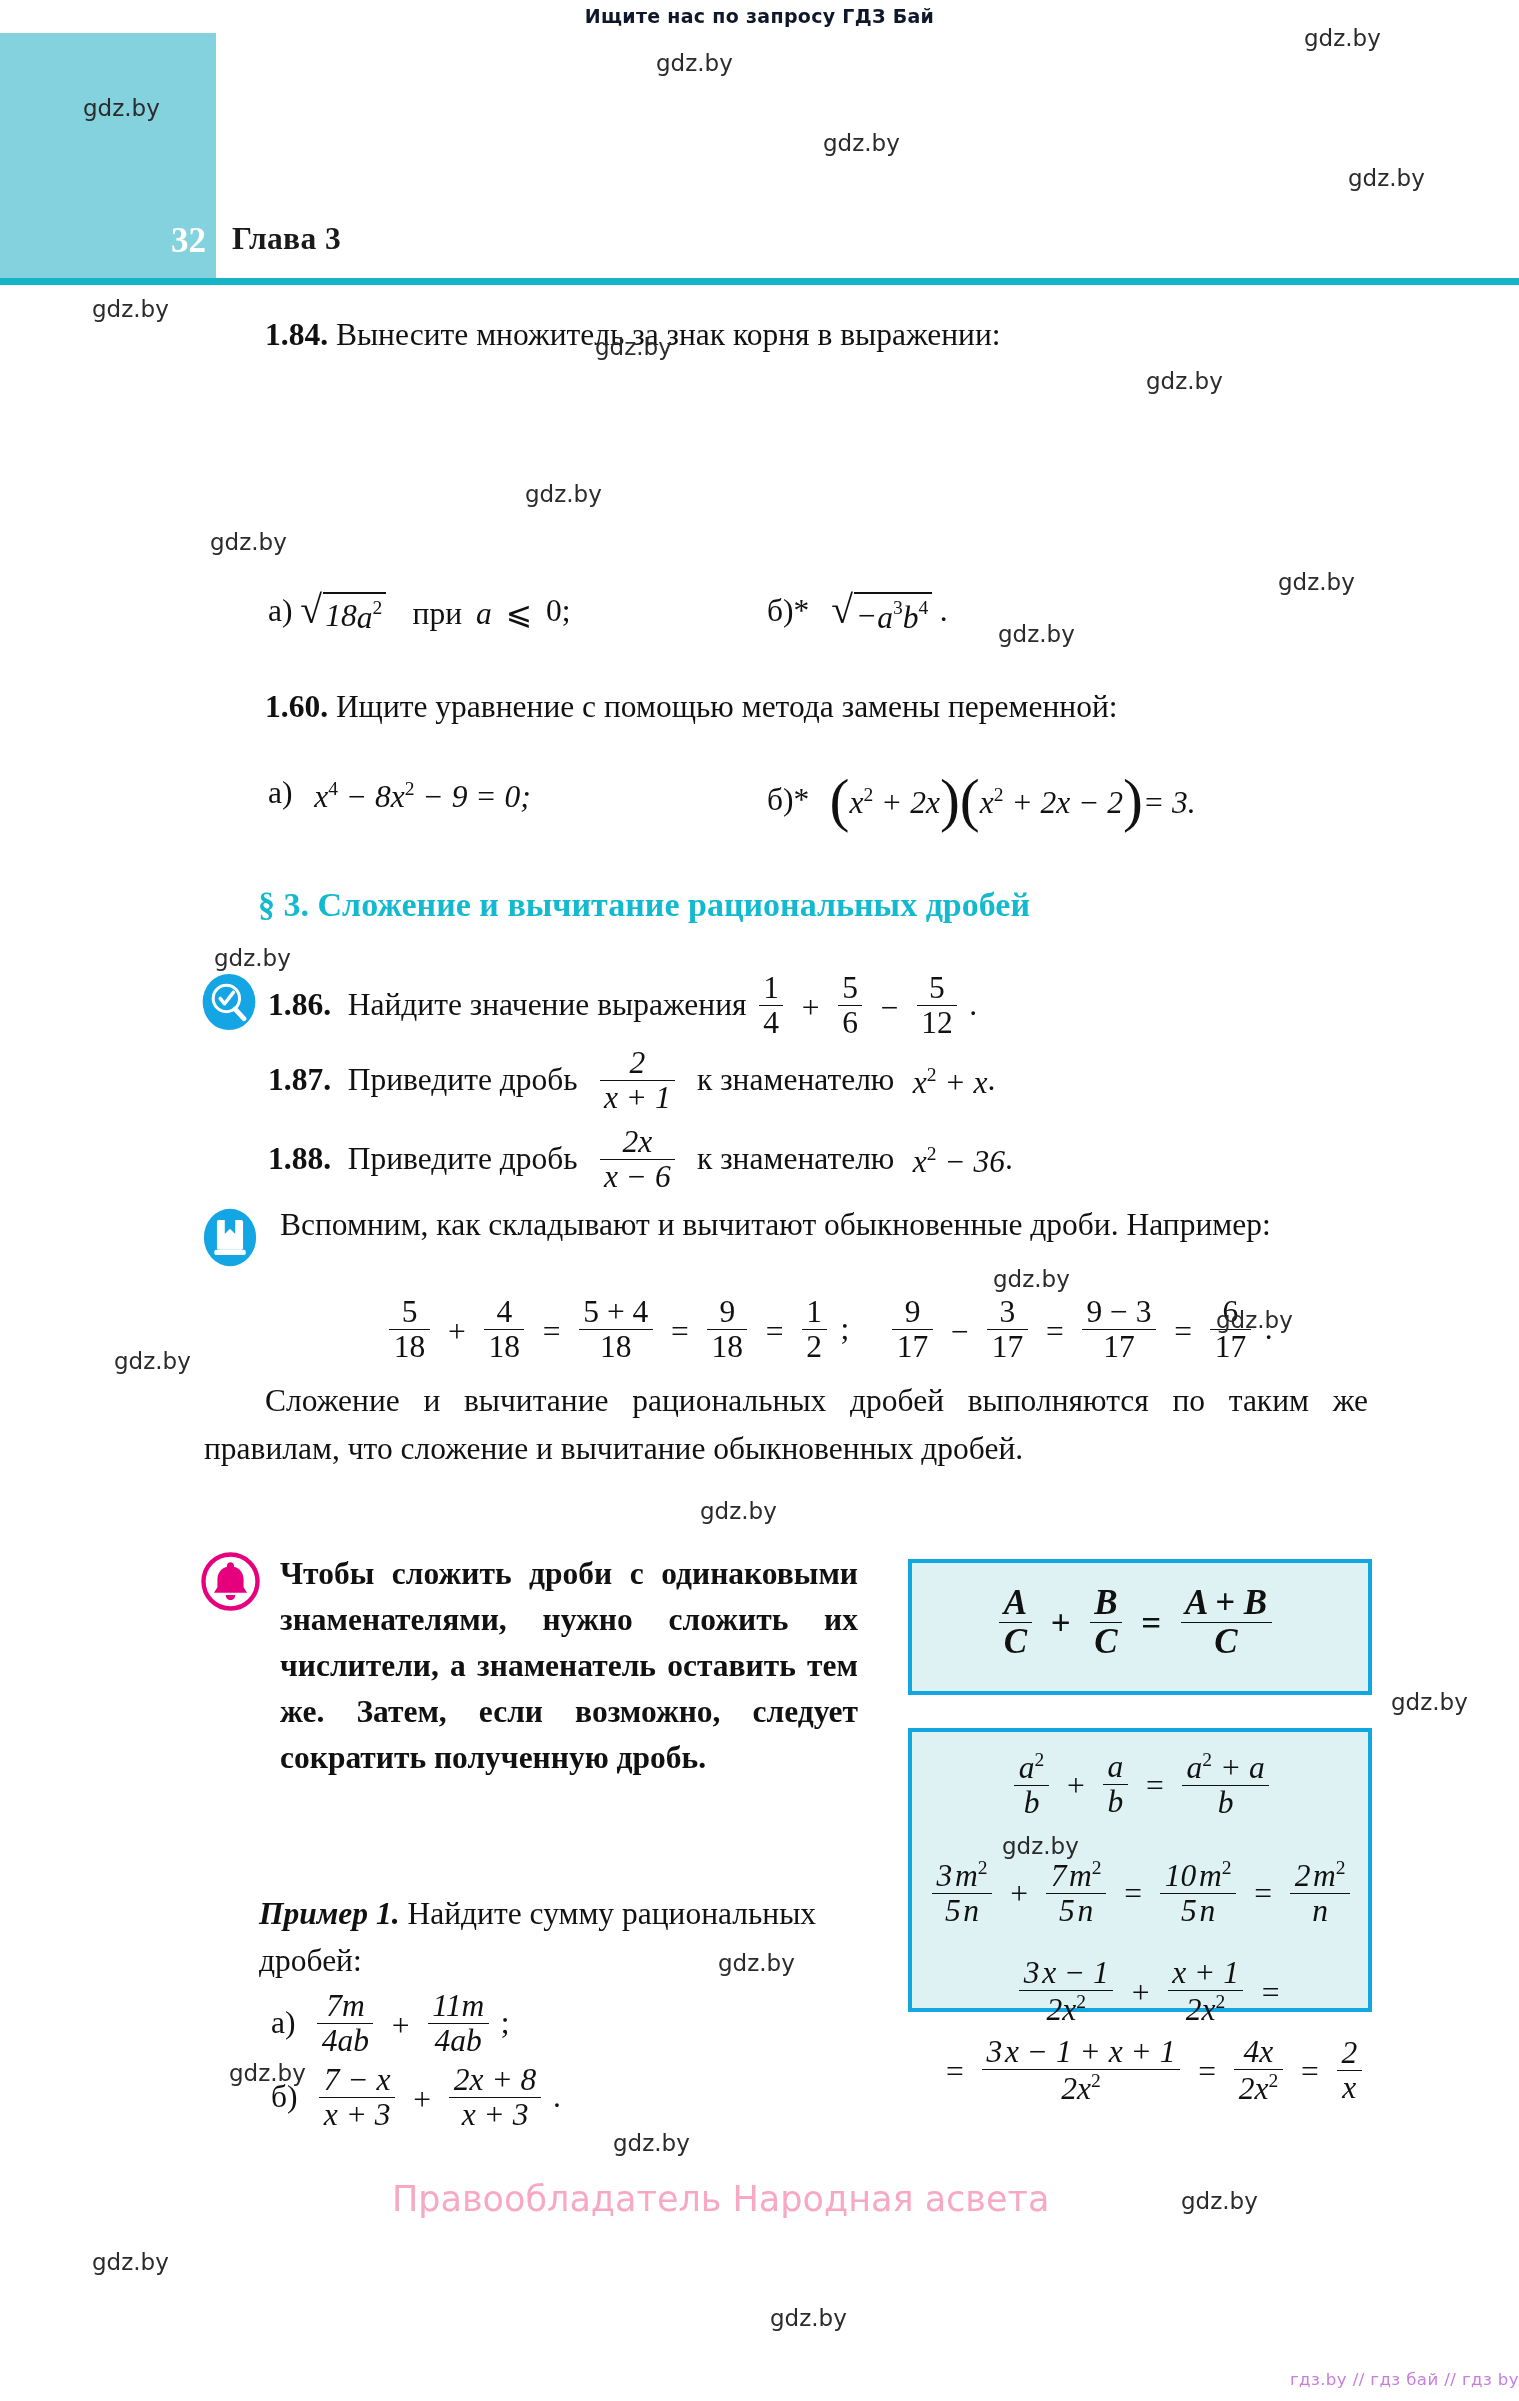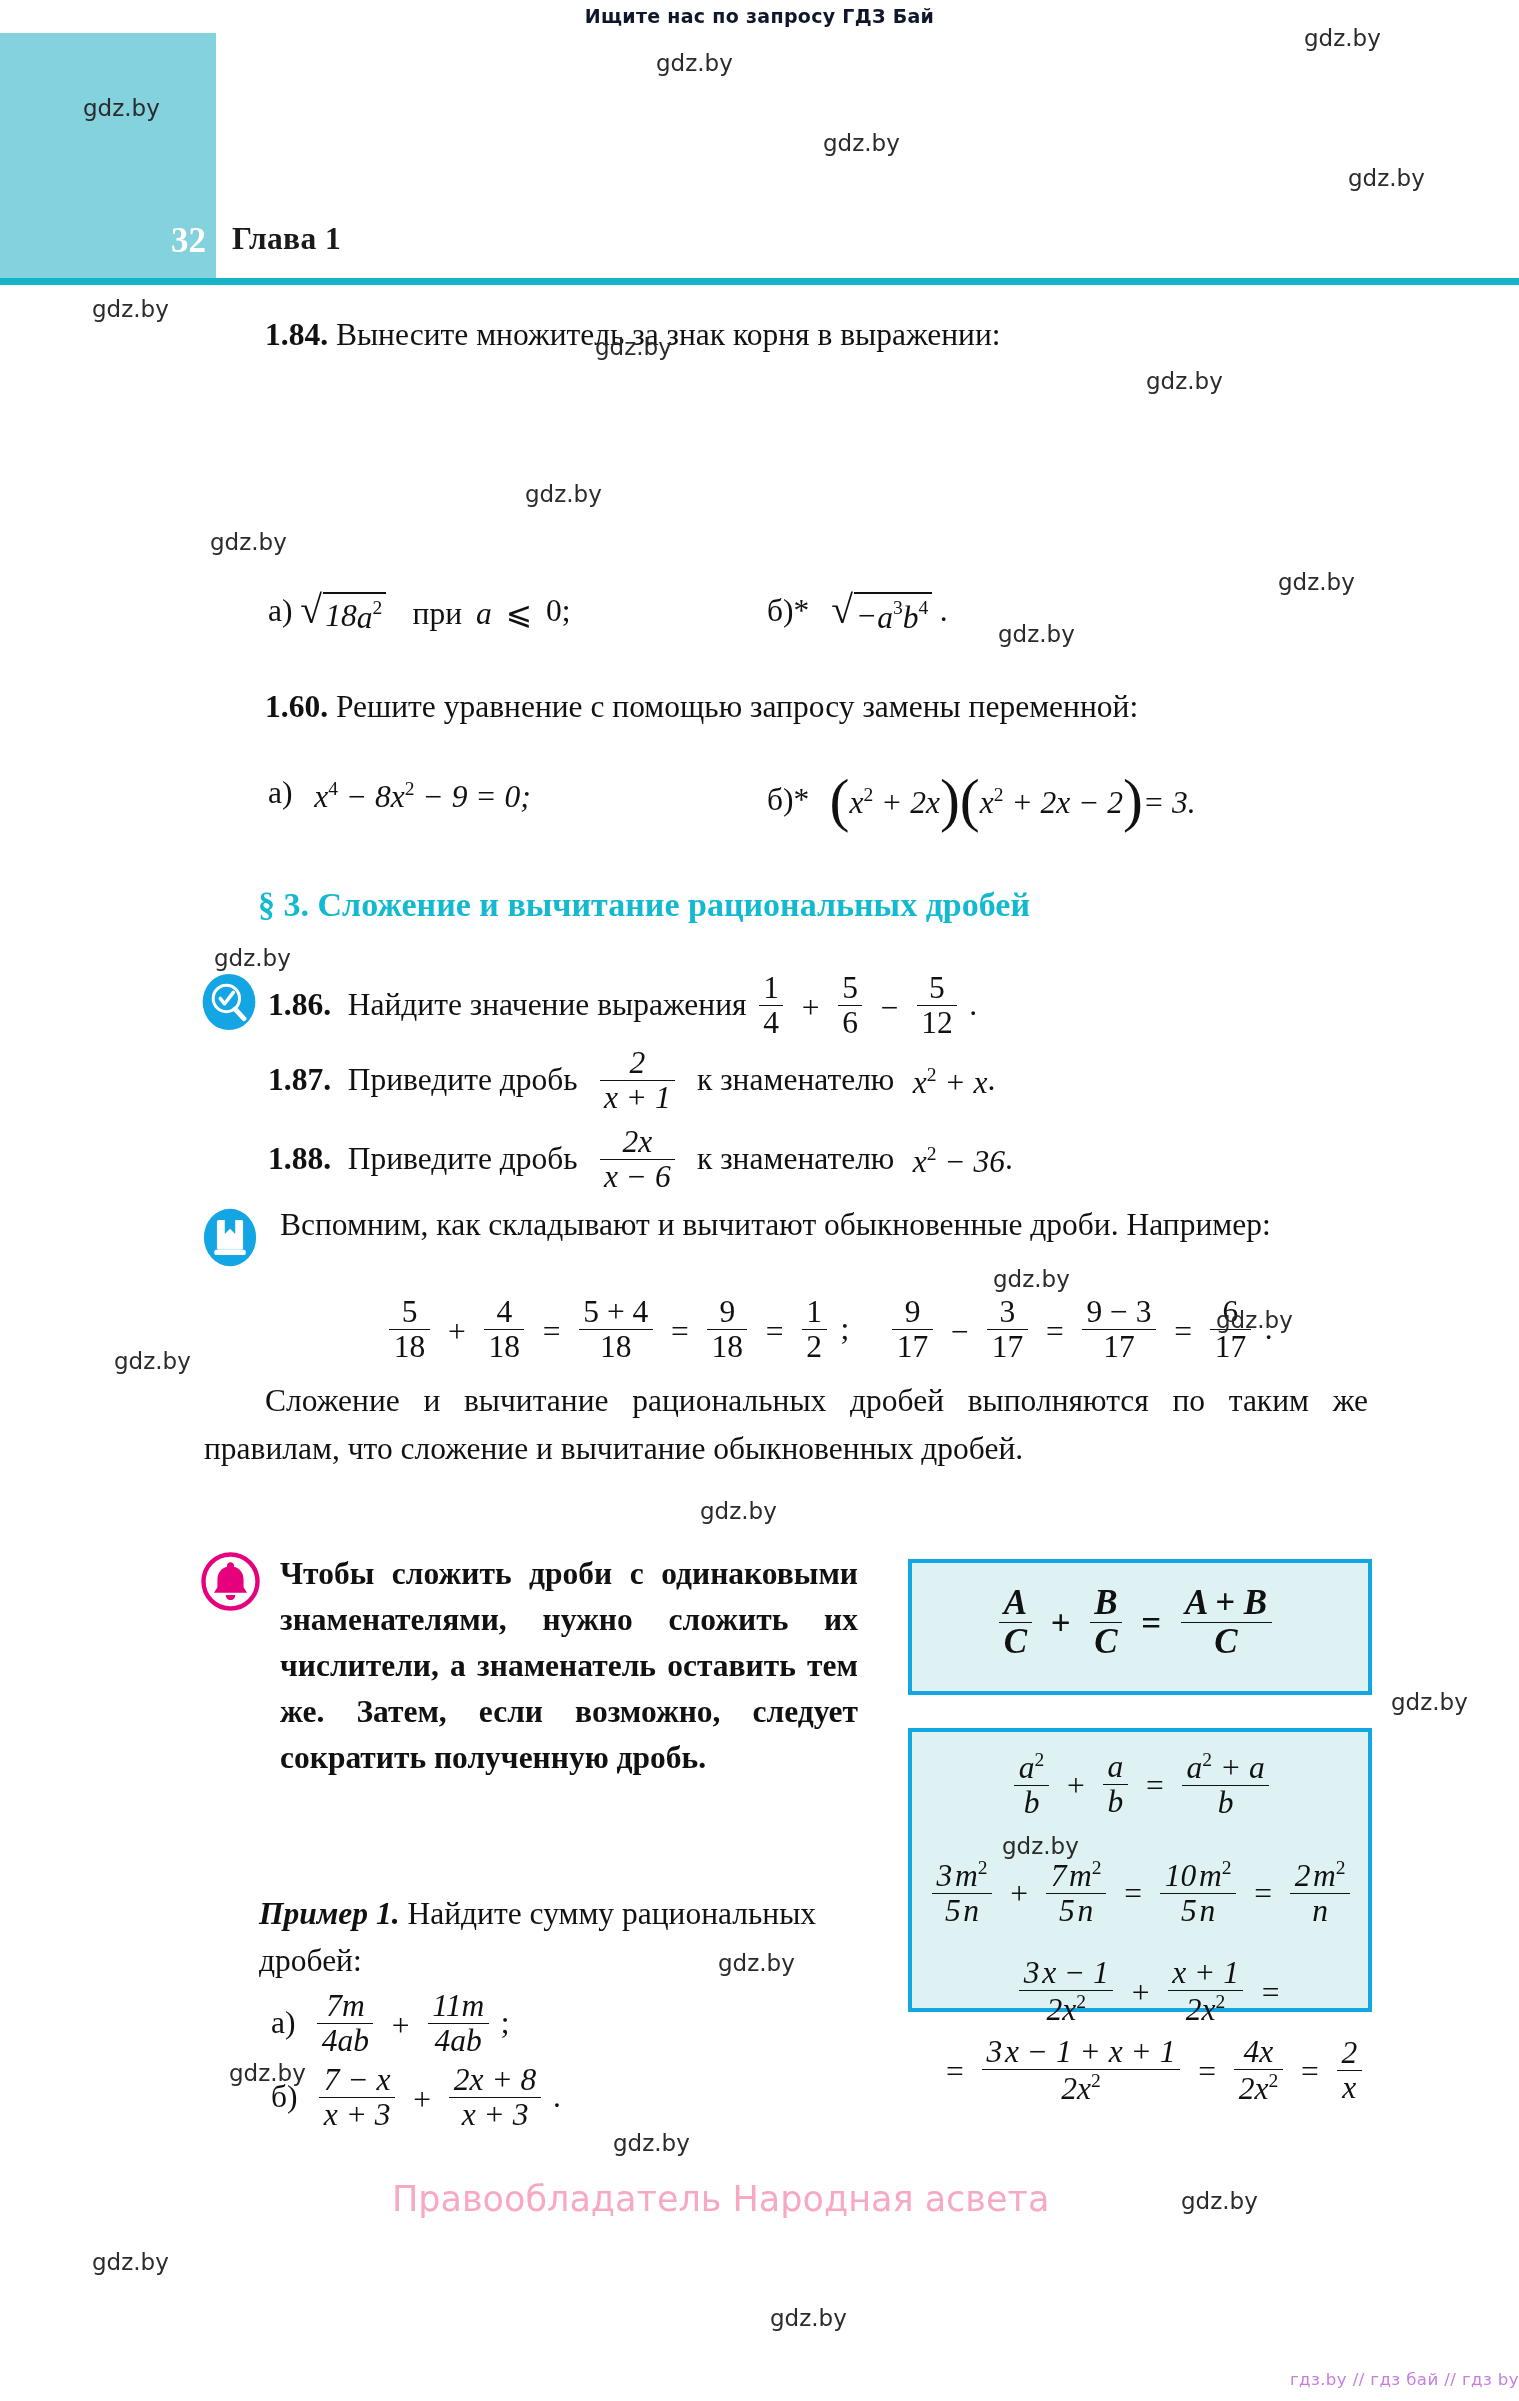--- a/index.html
+++ b/index.html
@@ -218,21 +218,21 @@
   .fbox-2 { left:908px; top:1728px; width:464px; height:284px; }
   .fbox .mrow { position:absolute; }
 </style>
 </head>
 <body>
 
 <div class="wm-top">Ищите нас по запросу ГДЗ Бай</div>
 
 <div class="page-tab"></div>
 <div class="page-num">32</div>
-<div class="chapter-title">Глава 1</div>
+<div class="chapter-title">Глава 3</div>
 <div class="rule"></div>
 
 <div class="body-col">
 
 
   <p class="just ind" style="margin-top:5px;">
     <span class="exnum">1.84.</span>
     <span>Вынесите множитель за знак корня в выражении:</span>
   </p>
 </div>
@@ -247,21 +247,21 @@
 </div>
 <div class="mrow" style="left:767px; top:592px;">
   <span>б)*</span>
   <span class="sqrt math" style="margin-left:14px;"><span class="rad">−<span class="math">a</span><sup class="exn">3</sup><span class="math">b</span><sup class="exn">4</sup></span></span>
   <span style="font-style:normal;">.</span>
 </div>
 
 <div style="position:absolute; left:204px; top:683px; width:1164px;">
   <p class="just ind">
     <span class="exnum">1.60.</span>
-    <span>Решите уравнение с помощью запросу замены переменной:</span>
+    <span>Ищите уравнение с помощью метода замены переменной:</span>
   </p>
 </div>
 <div class="mrow" style="left:268px; top:775px;">
   <span>а)</span>
   <span class="math" style="margin-left:14px;">x<sup class="exn">4</sup> − 8x<sup class="exn">2</sup> − 9 = 0;</span>
 </div>
 <div class="mrow" style="left:767px; top:768px;">
   <span>б)*</span>
   <span class="paren-big" style="margin-left:12.3px;">(</span><span class="math">x<sup class="exn">2</sup> + 2x</span><span class="paren-big">)</span><span class="paren-big">(</span><span class="math">x<sup class="exn">2</sup> + 2x − 2</span><span class="paren-big">)</span><span class="math"> = 3.</span>
 </div>

